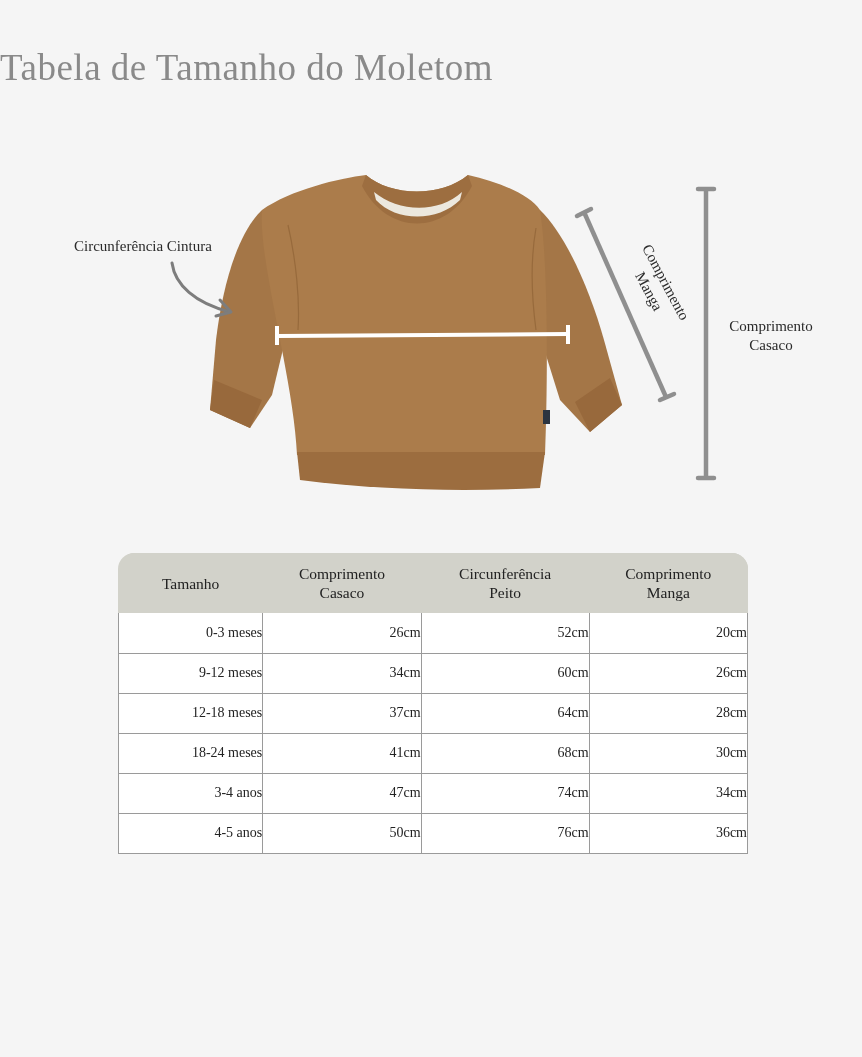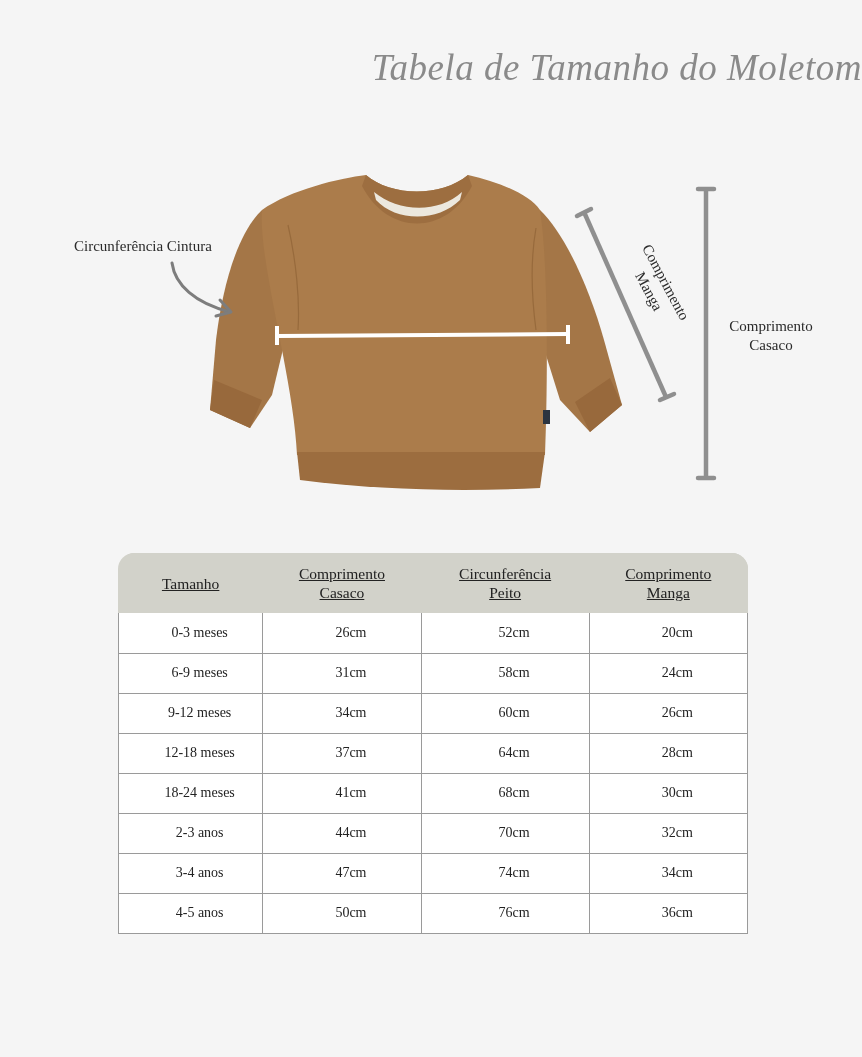--- a/index.html
+++ b/index.html
@@ -1,51 +1,51 @@
 <!DOCTYPE html>
 <html><head>
 <meta charset="utf-8">
 <style>
   * { box-sizing: border-box; margin: 0; padding: 0; }
   html, body { width: 862px; height: 1057px; background: #f5f5f5; overflow: hidden; }
   body { position: relative; font-family: "DejaVu Serif", "Liberation Serif", serif; color: #222; }
 
   .title {
-    position: absolute; left: 0; top: 46px; width: 862px; text-align: right;
-    font-family: "Liberation Serif", serif; font-size: 37px; color: #8a8a8a; letter-spacing: 0.5px; font-style: italic;
+    position: absolute; left: 0; top: 46px; width: 862px; text-align: left;
+    font-family: "Liberation Serif", serif; font-size: 37px; color: #8a8a8a; letter-spacing: 0.5px;
   }
 
   .illustration { position: absolute; left: 0; top: 160px; width: 784px; height: 350px; }
   .illustration svg { position: absolute; left: 0; top: 0; }
 
   .label {
     position: absolute; font-family: "Liberation Serif", serif; font-size: 15px; color: #2a2a2a;
     text-align: center; line-height: 19px;
   }
   .label-waist { left: 74px; top: 77px; text-align: left; }
   .label-body { left: 712px; top: 157px; width: 118px; }
   .label-sleeve {
     left: 602px; top: 108px; width: 110px;
     transform: rotate(62deg); transform-origin: 50% 50%;
   }
 
   .table-wrap {
     position: absolute; left: 118px; top: 553px; width: 630px;
   }
   table { width: 630px; border-collapse: collapse; font-family: "Liberation Serif", serif; }
-  thead tr { background: #d2d2ca; text-decoration: underline; }
+  thead tr { background: #d2d2ca; }
   th {
     height: 60px; font-weight: normal; font-size: 15.5px; color: #222; line-height: 19px;
     text-align: center; vertical-align: middle; padding: 0 6px;
   }
   thead th:first-child { border-top-left-radius: 16px; }
   thead th:last-child { border-top-right-radius: 16px; }
   .header-cap { position: absolute; left: 0; top: 0; width: 630px; height: 60px; border-radius: 16px 16px 0 0; background: #d2d2ca; }
   tbody td {
-    height: 40px; background: #fff; border: 1.5px solid #9a9a9a; text-align: center;
+    height: 40px; background: #fff; border: 1.5px solid #9a9a9a; text-align: right;
     font-size: 14px; color: #222; vertical-align: middle; padding-left: 18px;
   }
   tbody tr:first-child td { border-top: none; }
 </style>
 </head>
 <body>
 
 <div class="title">Tabela de Tamanho do Moletom</div>
 
 <div class="illustration">
@@ -119,50 +119,38 @@
       </tr>
     </thead>
     <tbody>
       <tr>
           <td>0-3 meses</td>
           <td>26cm</td>
           <td>52cm</td>
           <td>20cm</td>
         </tr>
       <tr>
-          <td>6-9 meses</td>
-          <td>31cm</td>
-          <td>58cm</td>
-          <td>24cm</td>
-        </tr>
-      <tr>
           <td>9-12 meses</td>
           <td>34cm</td>
           <td>60cm</td>
           <td>26cm</td>
         </tr>
       <tr>
           <td>12-18 meses</td>
           <td>37cm</td>
           <td>64cm</td>
           <td>28cm</td>
         </tr>
       <tr>
           <td>18-24 meses</td>
           <td>41cm</td>
           <td>68cm</td>
           <td>30cm</td>
         </tr>
       <tr>
-          <td>2-3 anos</td>
-          <td>44cm</td>
-          <td>70cm</td>
-          <td>32cm</td>
-        </tr>
-      <tr>
           <td>3-4 anos</td>
           <td>47cm</td>
           <td>74cm</td>
           <td>34cm</td>
         </tr>
       <tr>
           <td>4-5 anos</td>
           <td>50cm</td>
           <td>76cm</td>
           <td>36cm</td>

